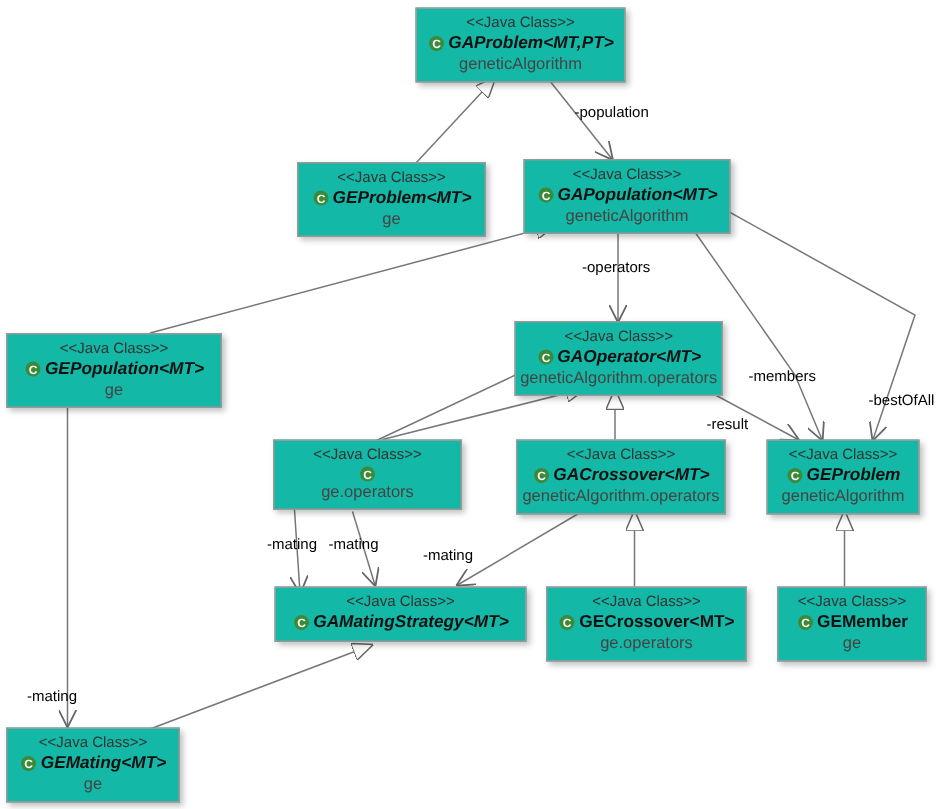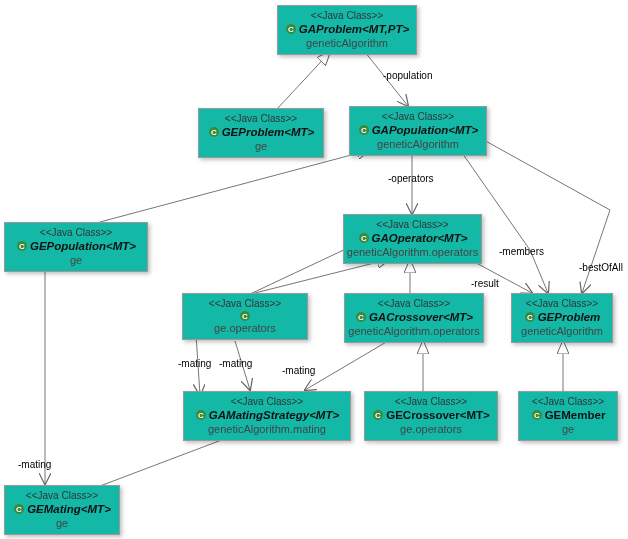--- a/index.html
+++ b/index.html
@@ -208,21 +208,20 @@
 
 <div class="node" style="left:183px; top:391px; width:168px;">
   <div class="stereo">&lt;&lt;Java Class&gt;&gt;</div>
   <div class="name-row">
     <svg class="icon" viewBox="0 0 12 12">
         <circle cx="6" cy="6" r="5" fill="#3a8a3a"></circle>
         <text x="6" y="9" text-anchor="middle" font-size="8" fill="#fff" font-family="Arial" font-weight="bold">C</text>
       </svg>
     <span class="classname">GAMatingStrategy&lt;MT&gt;</span>
   </div>
-  <div class="pkg">geneticAlgorithm.mating</div>
 </div>
 
 <div class="node" style="left:364px; top:391px; width:134px;">
   <div class="stereo">&lt;&lt;Java Class&gt;&gt;</div>
   <div class="name-row">
     <svg class="icon" viewBox="0 0 12 12">
         <circle cx="6" cy="6" r="5" fill="#3a8a3a"></circle>
         <text x="6" y="9" text-anchor="middle" font-size="8" fill="#fff" font-family="Arial" font-weight="bold">C</text>
       </svg>
     <span class="classname concrete">GECrossover&lt;MT&gt;</span>

